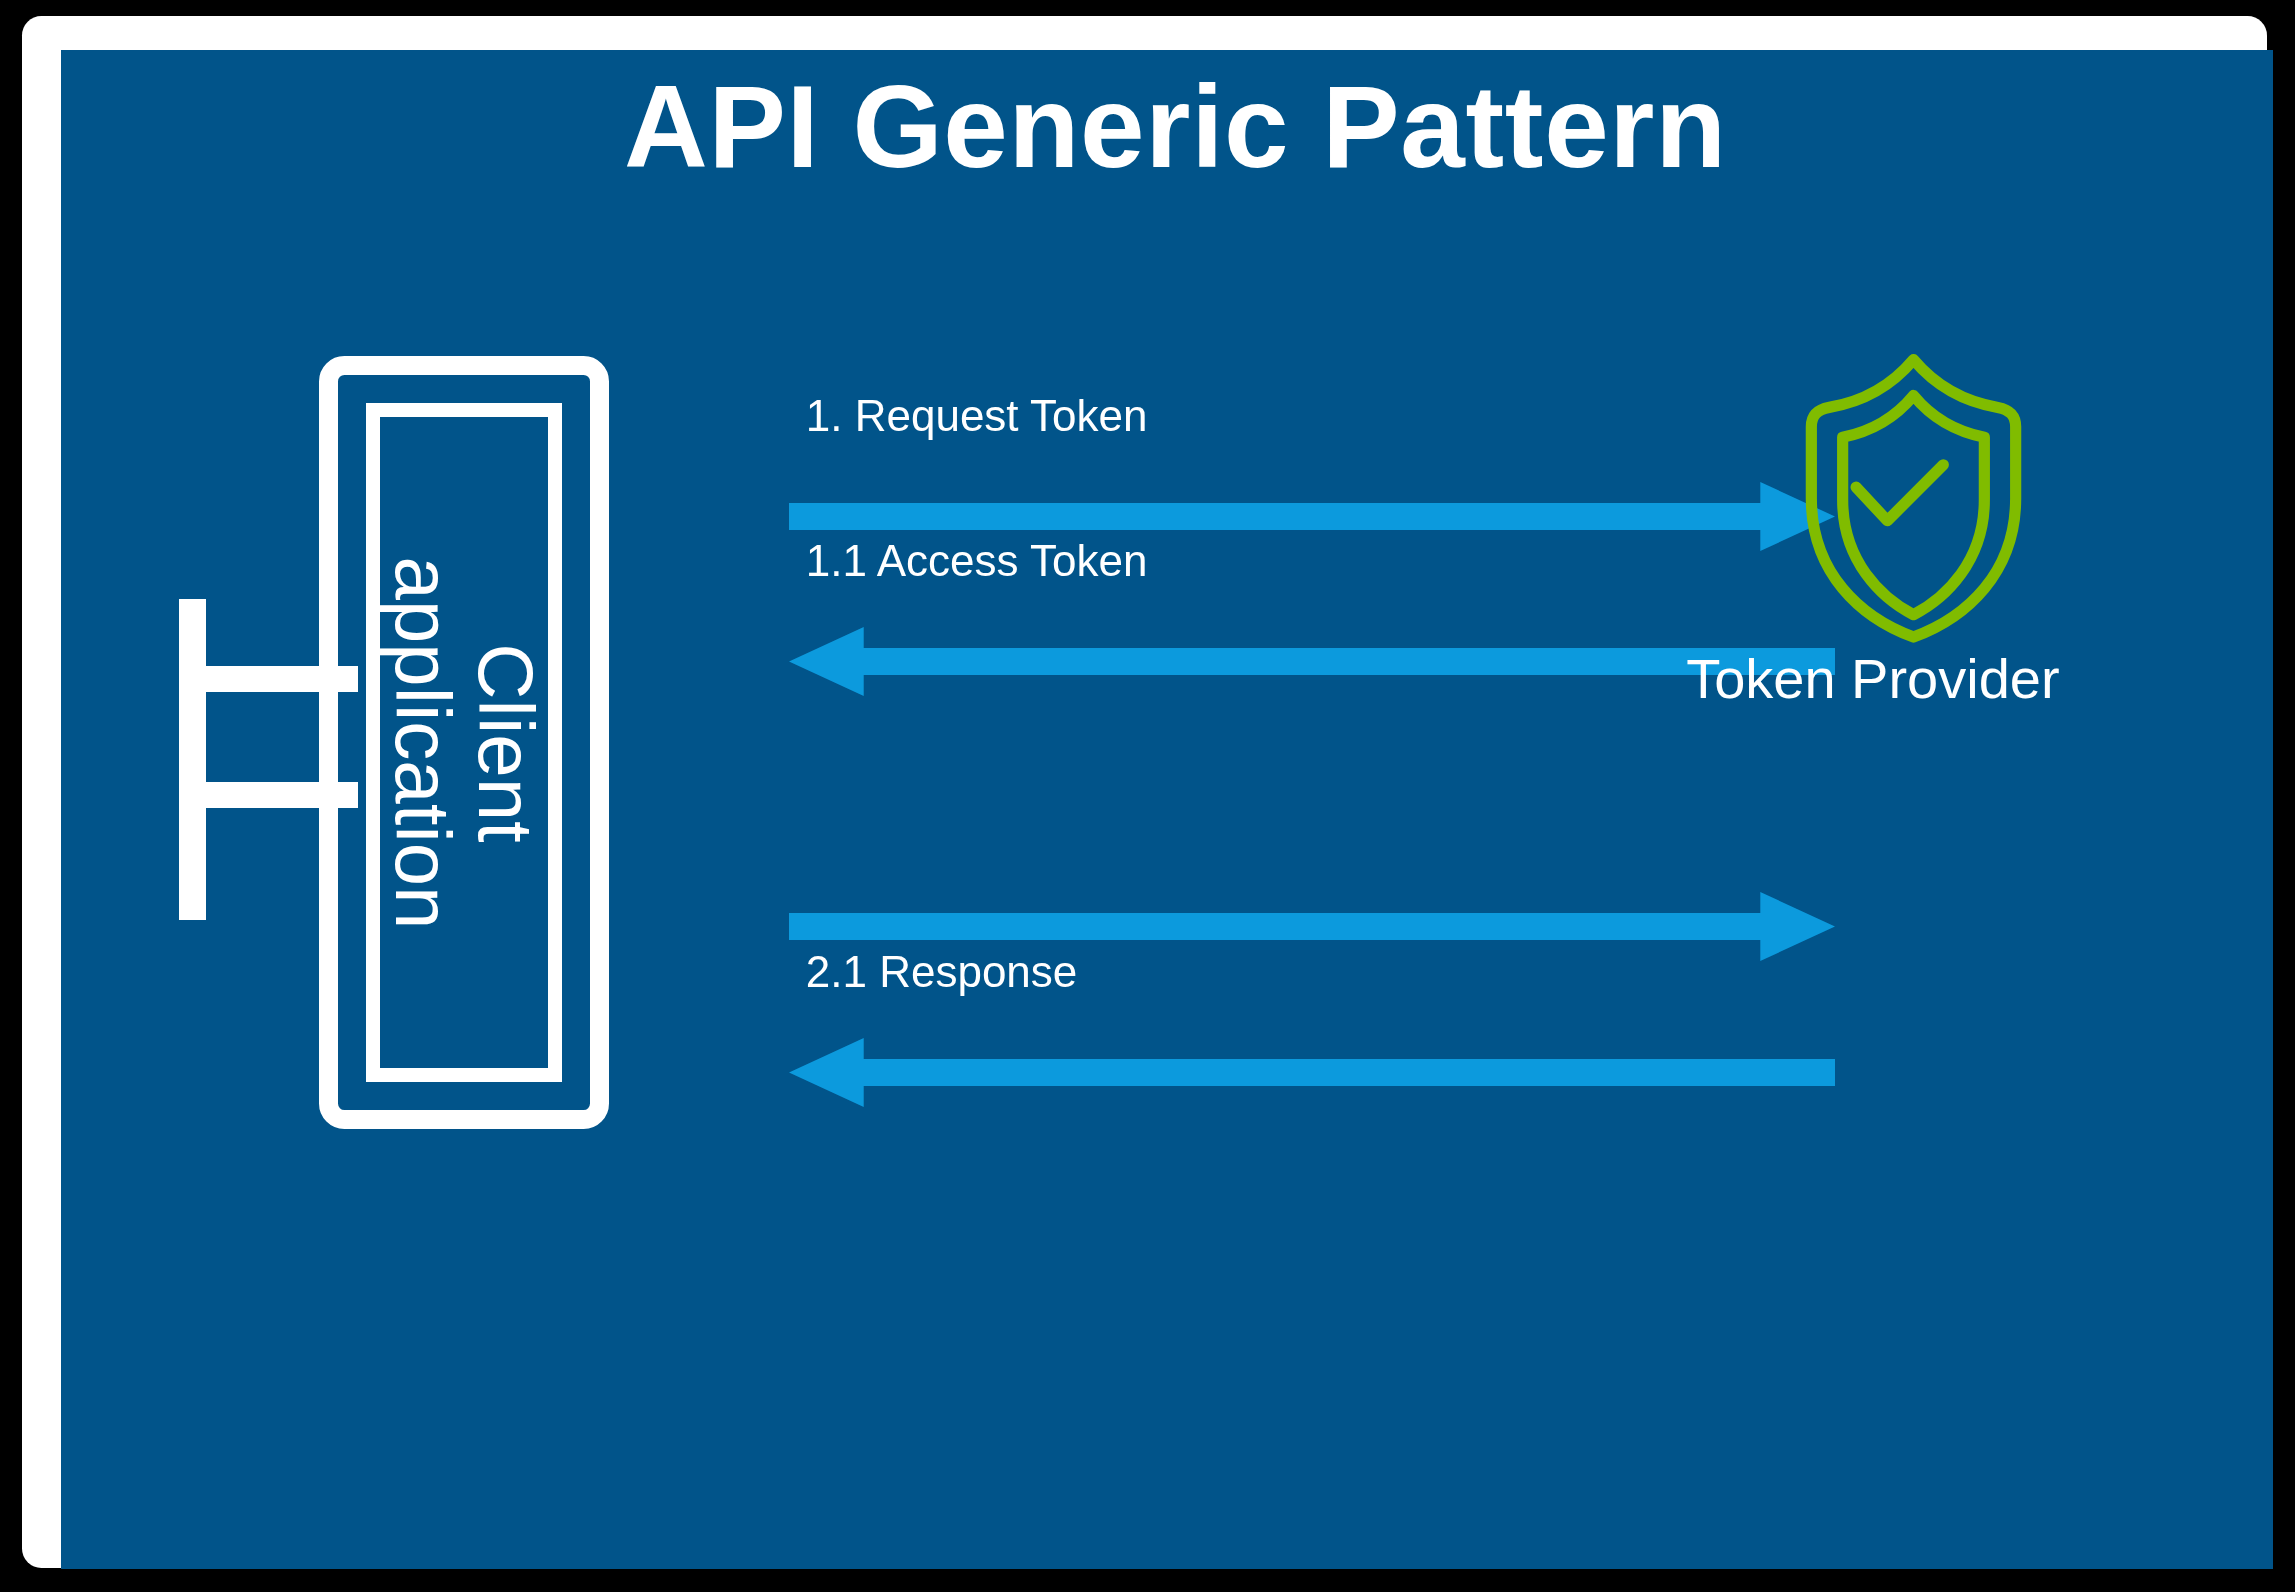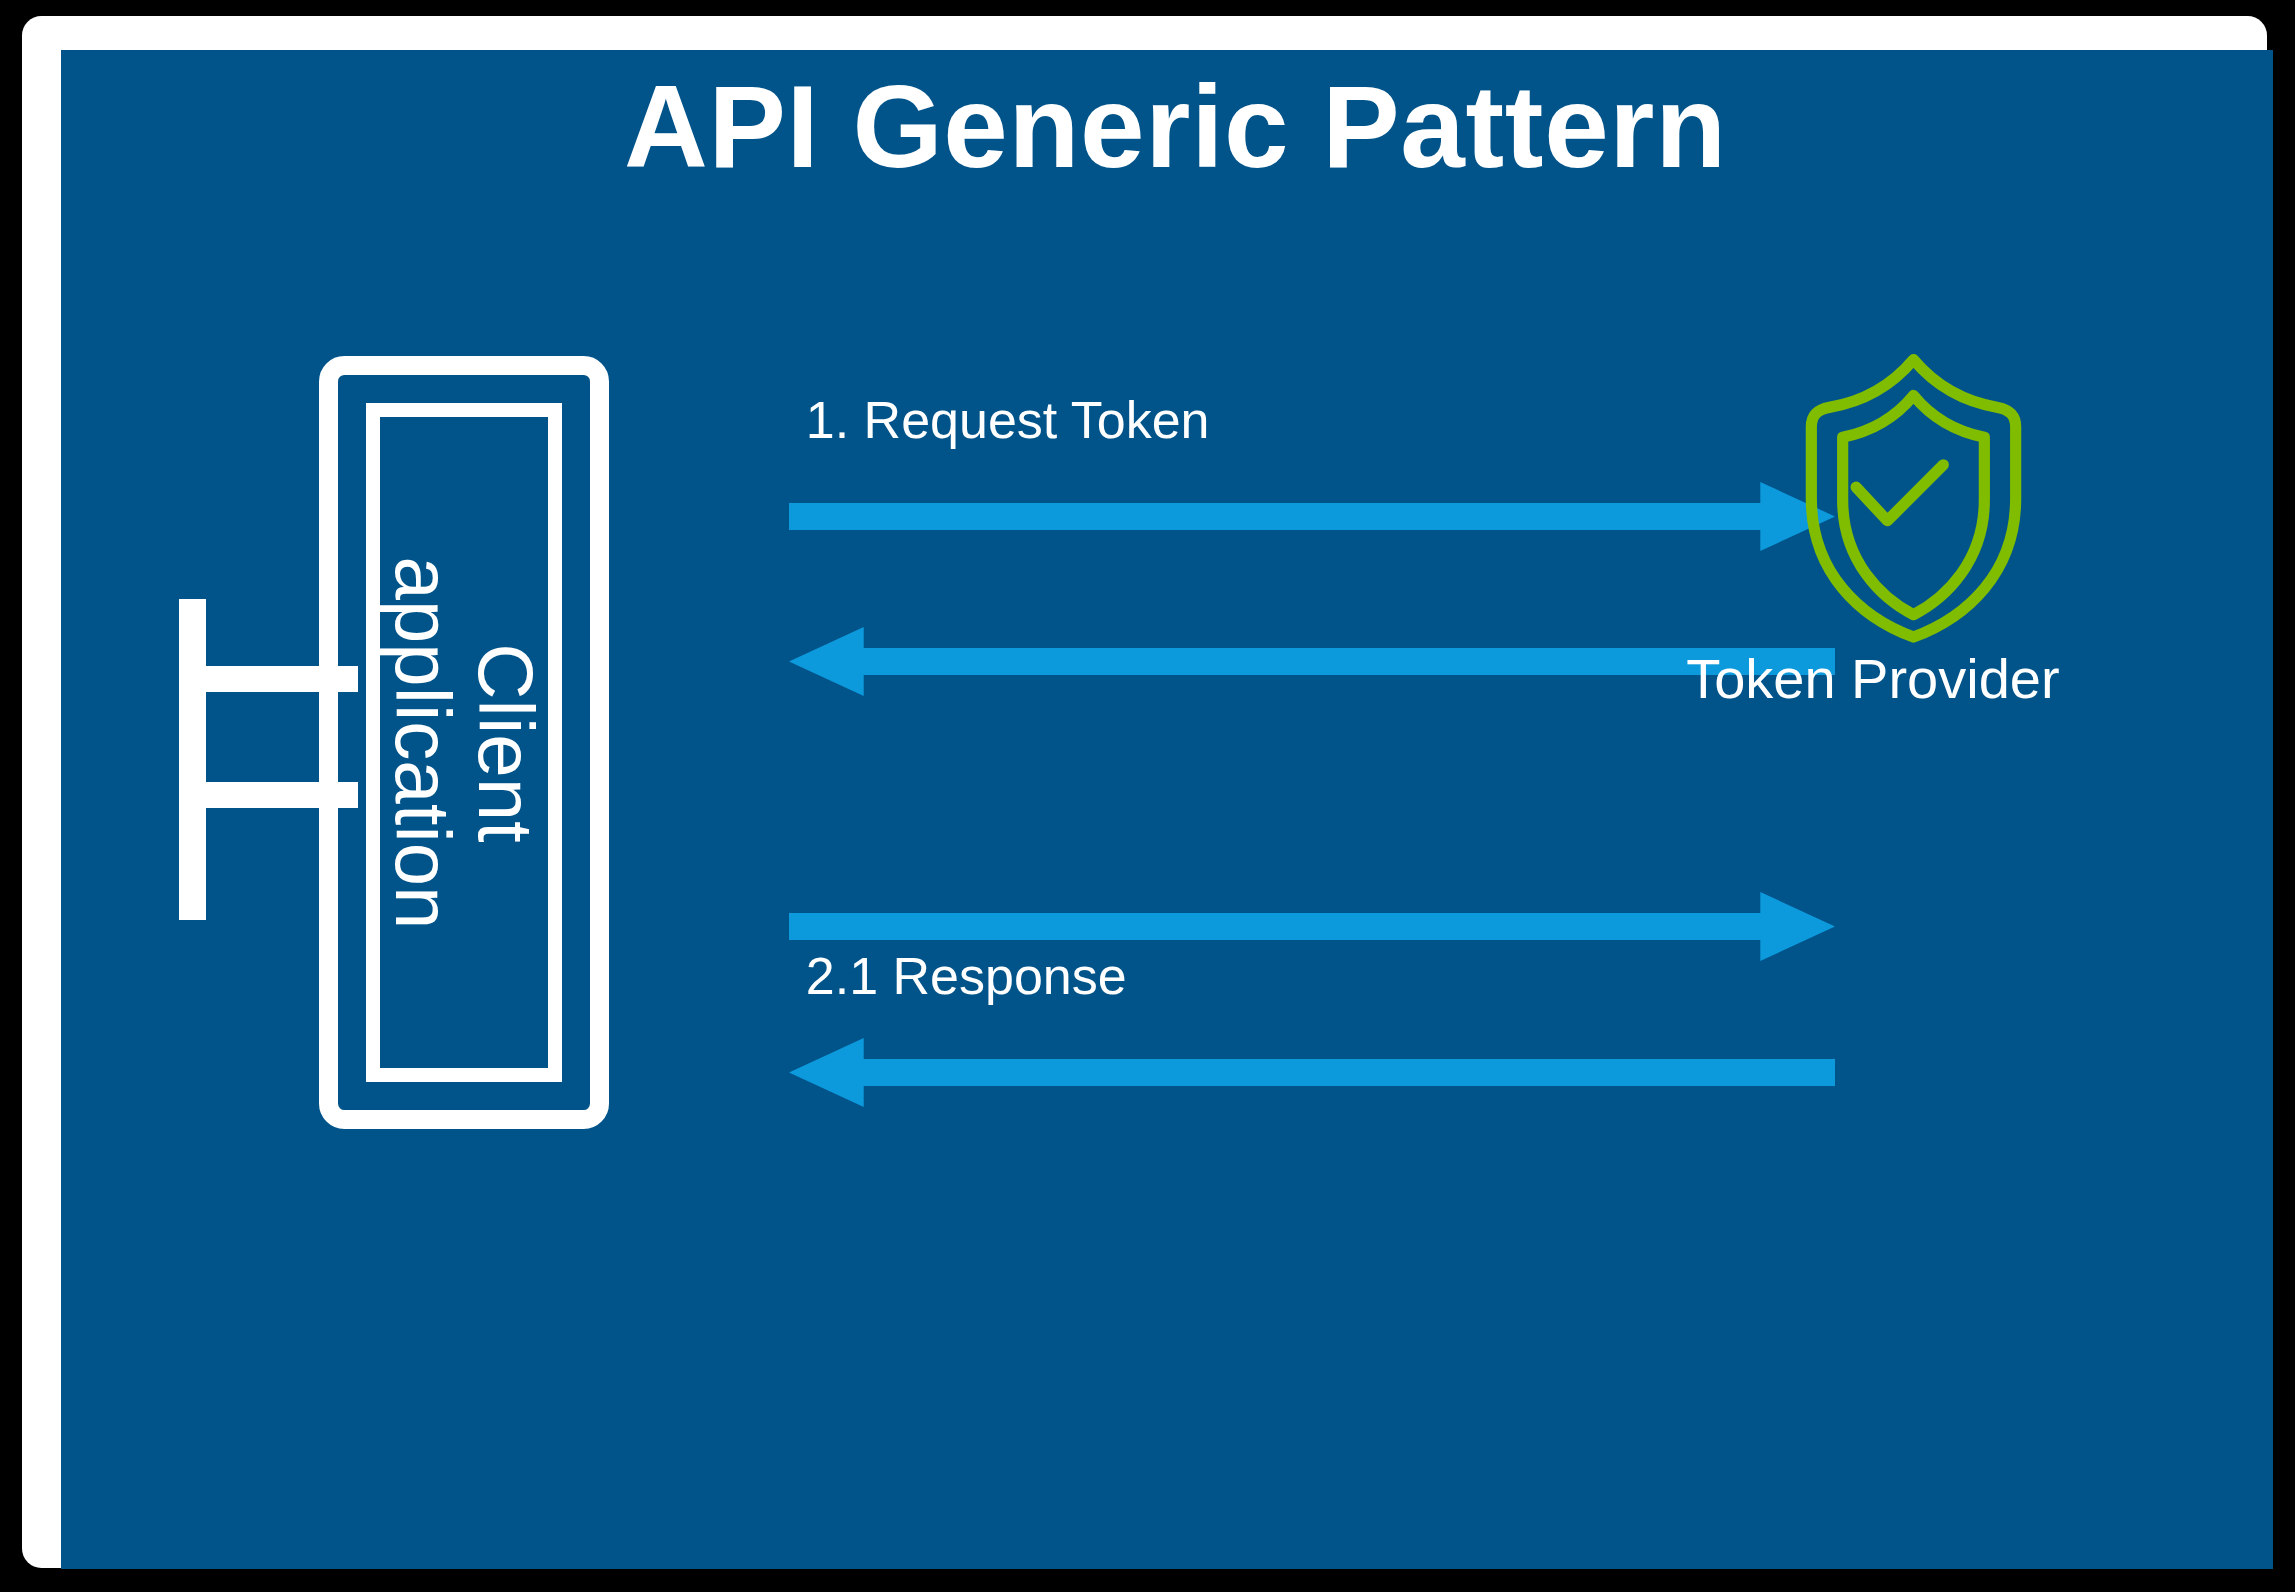--- a/index.html
+++ b/index.html
@@ -128,21 +128,21 @@
     position: absolute;
     left: 728px;
     width: 1046px;
     height: 157px;
   }
   .flow-label {
     position: absolute;
     left: 16.4px;
     top: 0;
     color: #ffffff;
-    font-size: 52px;
+    font-size: 44px;
     line-height: 1;
     font-weight: 300;
     white-space: nowrap;
   }
   .flow-arrow {
     position: absolute;
     left: 0;
     top: 88px;
     width: 1046px;
     height: 69px;
@@ -233,20 +233,21 @@
       <div class="flow-row" style="top:344px">
         <div class="flow-label">1. Request Token</div>
         <div class="flow-arrow">
           <svg viewBox="0 0 1400 92" preserveAspectRatio="none">
             <polygon points="0,28 1300,28 1300,0 1400,46 1300,92 1300,64 0,64" fill="#0c9add"></polygon>
           </svg>
         </div>
       </div>
 
       <div class="flow-row" style="top:489px">
+        <div class="flow-label">1.1 Access Token</div>
         <div class="flow-arrow">
           <svg viewBox="0 0 1400 92" preserveAspectRatio="none">
             <polygon points="1400,28 100,28 100,0 0,46 100,92 100,64 1400,64" fill="#0c9add"></polygon>
           </svg>
         </div>
       </div>
 
       <div class="flow-row" style="top:754px">
         <div class="flow-arrow">
           <svg viewBox="0 0 1400 92" preserveAspectRatio="none">

